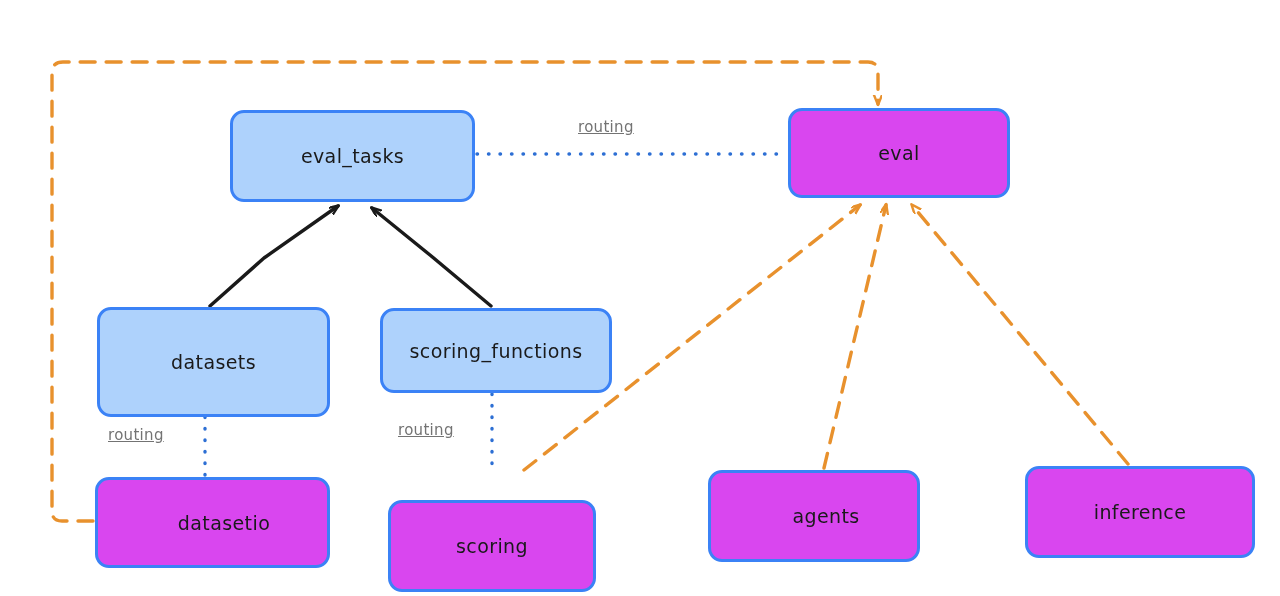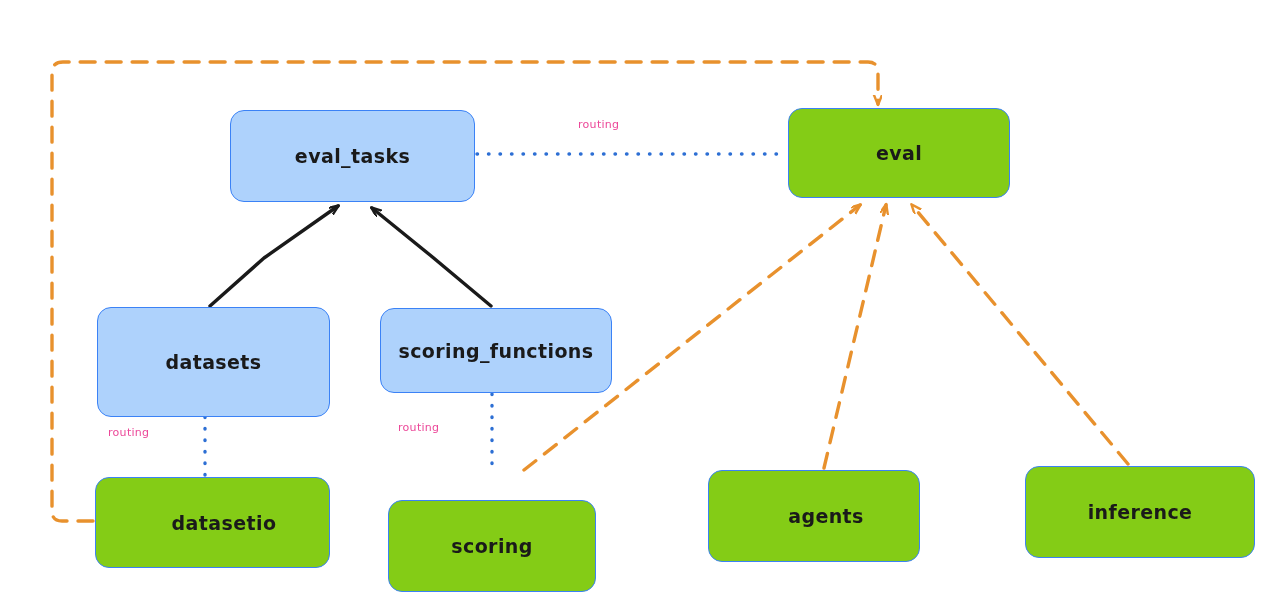--- a/index.html
+++ b/index.html
@@ -18,44 +18,44 @@
   #edges {
     position: absolute;
     left: 0;
     top: 0;
     width: 1280px;
     height: 596px;
   }
   .node {
     position: absolute;
     box-sizing: border-box;
-    border: 1px solid #3b82f6;
+    border: 3px solid #3b82f6;
     border-radius: 14px;
     display: flex;
     align-items: center;
     justify-content: center;
     font-size: 19px;
     color: #1a1a1a;
     letter-spacing: 0.4px;
     z-index: 3;
-    font-weight: bold;
   }
   .node.blue  { background: #aed2fc; }
-  .node.green { background: #84cc16; }
+  .node.green { background: #d946ef; }
   .node-label {
     pointer-events: none;
     white-space: nowrap;
   }
   .edge-label {
     position: absolute;
-    font-size: 11px;
-    color: #ec4899;
+    font-size: 15px;
+    color: #737373;
     white-space: nowrap;
     z-index: 4;
     letter-spacing: 0.3px;
+    text-decoration: underline;
   }
 </style>
 </head>
 <body>
 
 <div id="canvas">
 
   <svg id="edges" viewBox="0 0 1280 596" xmlns="http://www.w3.org/2000/svg">
     <defs>
       <marker id="arrow-black" markerWidth="12" markerHeight="12" refX="9" refY="4" orient="auto" markerUnits="userSpaceOnUse">

